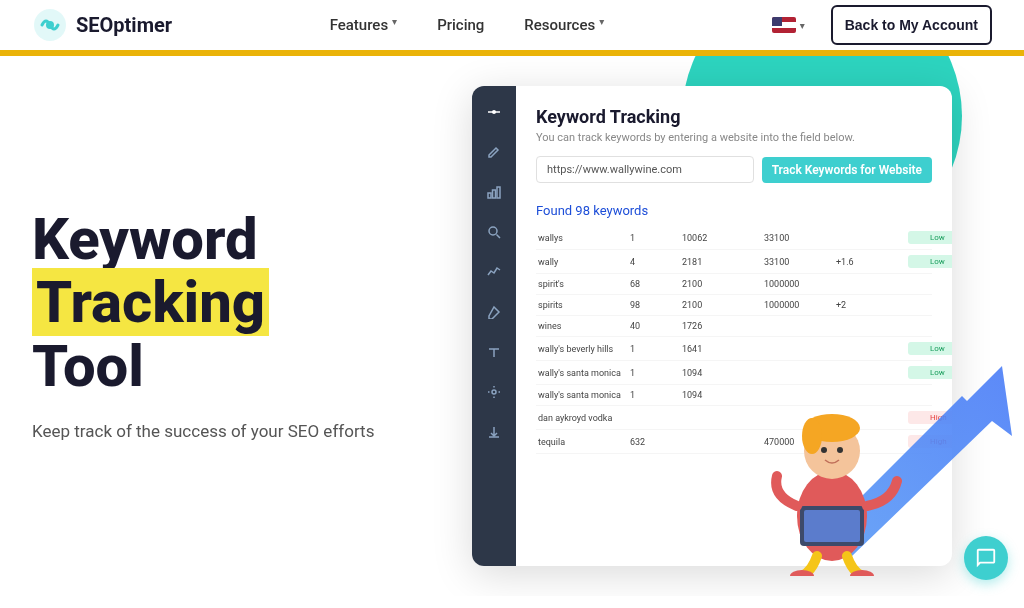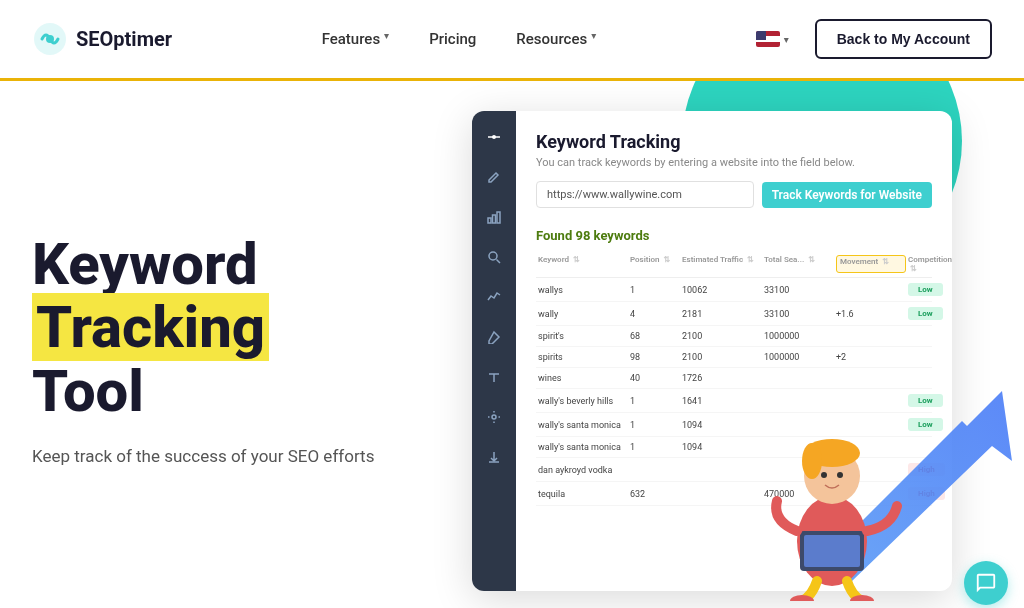--- a/index.html
+++ b/index.html
@@ -11,22 +11,22 @@
       overflow: hidden;
       position: relative;
     }
 
     
     header {
       display: flex;
       align-items: center;
       justify-content: space-between;
       padding: 0 32px;
-      height: 81px;
-      border-bottom: 3px solid #eab308;
+      height: 56px;
+      border-bottom: 6px solid #eab308;
       position: relative;
       z-index: 10;
       background: #fff;
     }
     .logo-wrap {
       display: flex;
       align-items: center;
       gap: 8px;
     }
     .logo-icon {
@@ -82,21 +82,21 @@
     }
     .flag-icon::before {
       content: '';
       position: absolute;
       top: 0; left: 0;
       width: 10px;
       height: 9px;
       background: #3C3B6E;
     }
     .back-btn {
-      padding: 10px 20px;
+      padding: 10px 12px;
       border: 2px solid #1a1a2e;
       border-radius: 6px;
       font-size: 14px;
       font-weight: 600;
       color: #1a1a2e;
       cursor: pointer;
       background: #fff;
       white-space: nowrap;
     }
 
@@ -234,22 +234,22 @@
       border-radius: 4px;
       padding: 6px 10px;
       font-size: 12px;
       font-weight: 600;
       white-space: nowrap;
       cursor: pointer;
     }
 
     .found-text {
       font-size: 13px;
-      font-weight: 700;
-      color: #4d7c0f;
+      font-weight: 400;
+      color: #1d4ed8;
       margin-bottom: 8px;
     }
 
     .table-wrap {
       font-size: 9px;
       width: 100%;
     }
     .table-header {
       display: grid;
       grid-template-columns: 90px 50px 80px 70px 70px 50px;
@@ -264,24 +264,24 @@
       display: grid;
       grid-template-columns: 90px 50px 80px 70px 70px 50px;
       gap: 2px;
       padding: 5px 2px;
       border-bottom: 1px solid #f5f5f5;
       color: #444;
       font-size: 9px;
       align-items: center;
     }
     .badge {
-      padding: 2px 10px;
+      padding: 2px 22px;
       border-radius: 3px;
       font-size: 8px;
-      font-weight: 700;
+      font-weight: 400;
       display: inline-block;
     }
     .badge-low { background: #d4f7e7; color: #1a9e5c; }
     .badge-high { background: #fde8e8; color: #e53e3e; }
 
     
     .arrow-illustration {
       position: absolute;
       bottom: 40px;
       right: -30px;
@@ -444,28 +444,20 @@
         <div class="card-subtitle">You can track keywords by entering a website into the field below.</div>
 
         <div class="url-row">
           <div class="url-input">https://www.wallywine.com</div>
           <div class="track-btn">Track Keywords for Website</div>
         </div>
 
         <div class="found-text">Found 98 keywords</div>
 
         <div class="table-wrap">
-          <div class="table-header">
-            <div>Keyword <span class="sort-icon">⇅</span></div>
-            <div>Position <span class="sort-icon">⇅</span></div>
-            <div>Estimated Traffic <span class="sort-icon">⇅</span></div>
-            <div>Total Sea... <span class="sort-icon">⇅</span></div>
-            <div style="background:#fff8e1;border:1px solid #f5c518;border-radius:3px;padding:1px 3px;">Movement <span class="sort-icon">⇅</span></div>
-            <div>Competition <span class="sort-icon">⇅</span></div>
-          </div>
 
           <div class="table-row">
             <div>wallys</div>
             <div>1</div>
             <div>10062</div>
             <div>33100</div>
             <div></div>
             <div><span class="badge badge-low">Low</span></div>
           </div>
           <div class="table-row">

